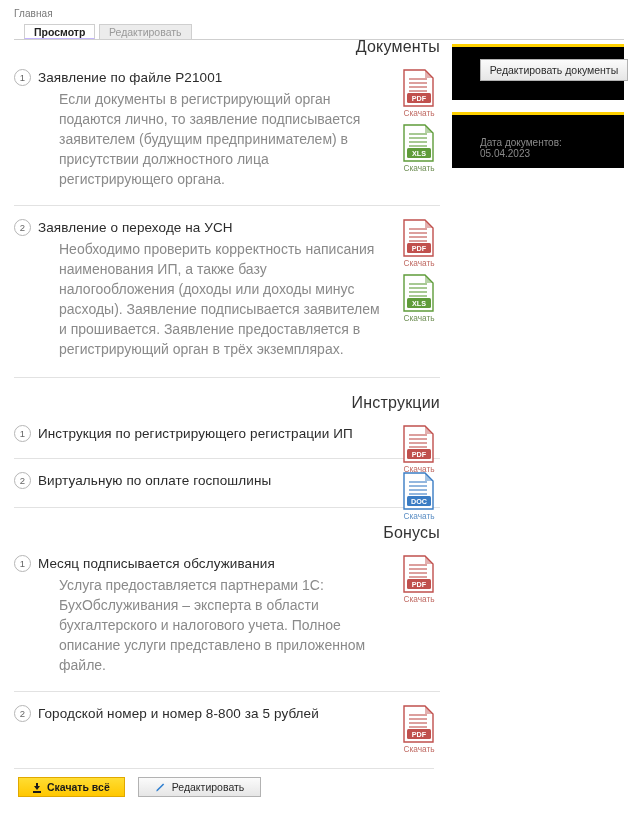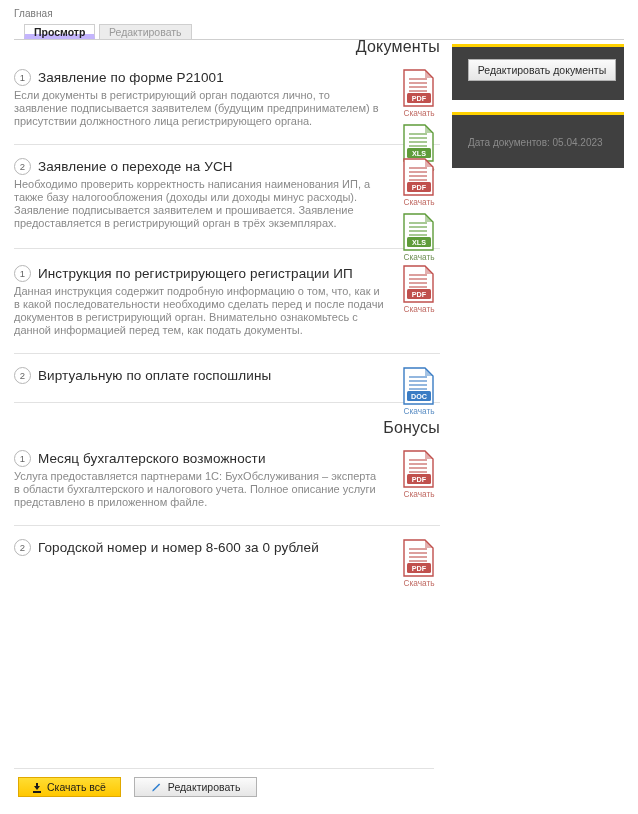--- a/index.html
+++ b/index.html
@@ -43,21 +43,21 @@
     font-size: 10.5px;
     box-sizing: border-box;
     border: 1px solid #cfcfcf;
     border-bottom: none;
   }
   .tab.active {
     left: 10px;
     background: #ffffff;
     color: #222222;
     font-weight: bold;
-    border-bottom: 5px solid #c4b5fd;
+    border-bottom: 1px solid #c4b5fd;
     z-index: 3;
   }
   .tab.inactive {
     left: 85px;
     background: #ececec;
     color: #999999;
     z-index: 2;
   }
 
   
@@ -104,24 +104,25 @@
     line-height: 15px;
     text-align: center;
   }
   .item-title {
     font-size: 13.5px;
     color: #2b2b2b;
     font-weight: normal;
     letter-spacing: .1px;
   }
   .item-desc {
-    font-size: 11px;
-    line-height: 13px;
+    font-size: 14px;
+    line-height: 20px;
     color: #8a8a8a;
     max-width: 370px;
+    margin-left: 45px;
   }
 
   
   .files {
     position: absolute;
     right: -6px;
     top: 0;
     width: 54px;
   }
   .file {
@@ -144,24 +145,24 @@
   .file.doc .file-label { color: #5b8ec4; }
 
   
   .sidebar {
     position: absolute;
     left: 452px;
     top: 44px;
     width: 172px;
   }
   .panel {
-    background: #404040;
+    background: #000000;
     border-top: 3px solid #ffd100;
     margin-bottom: 12px;
-    padding: 14px 16px;
+    padding: 14px 28px;
     box-sizing: border-box;
   }
   .panel.actions { height: 56px; padding-top: 12px; }
   .panel.meta { height: 56px; padding-top: 22px; }
 
   .btn {
     display: inline-flex;
     align-items: center;
     justify-content: center;
     gap: 6px;
@@ -196,21 +197,21 @@
     left: 18px;
     top: 777px;
     display: flex;
     gap: 13px;
   }
   .btn-download-all {
     height: 20px;
     padding: 0 14px;
     background: linear-gradient(#ffdd33, #ffc700);
     border: 1px solid #e0a800;
-    font-weight: normal;
+    font-weight: bold;
     font-size: 10.5px;
     color: #1a1a1a;
   }
   .btn-edit {
     height: 20px;
     padding: 0 16px;
     font-size: 10.5px;
   }
   .icon-dl {
     display: inline-block;
@@ -249,21 +250,21 @@
 <div class="tabstrip">
   <div class="tab active">Просмотр</div>
   <div class="tab inactive">Редактировать</div>
 </div>
 
 <div class="content" id="content">
     <h2 class="section-title">Документы</h2>
     <div class="item">
       <div class="item-head">
         <span class="num-circle">1</span>
-        <span class="item-title">Заявление по форме Р21001</span>
+        <span class="item-title">Заявление по файле Р21001</span>
       </div>
       <div class="item-desc">Если документы в регистрирующий орган подаются лично, то заявление подписывается заявителем (будущим предпринимателем) в присутствии должностного лица регистрирующего органа.</div>
       <div class="files">
         <div class="file pdf">
           <svg class="file-icon" width="32" height="38" viewBox="0 0 32 38" aria-hidden="true">
             <path d="M1 1 H22 L30 9 V37 H1 Z" fill="#ffffff" stroke="#c0504d" stroke-width="1.4"></path>
             <path d="M22 1 L30 9 H22 Z" fill="#c0504d" opacity="0.45"></path>
             <rect x="6" y="9" width="18" height="2" fill="#c0504d" opacity="0.55"></rect>
             <rect x="6" y="13" width="18" height="2" fill="#c0504d" opacity="0.55"></rect>
             <rect x="6" y="17" width="18" height="2" fill="#c0504d" opacity="0.55"></rect>
@@ -322,26 +323,26 @@
             <rect x="6" y="21" width="18" height="2" fill="#5f9c3a" opacity="0.55"></rect>
             <rect x="6" y="25" width="18" height="2" fill="#5f9c3a" opacity="0.55"></rect>
             <rect x="4" y="24" width="24" height="10" rx="1.5" fill="#5f9c3a"></rect>
             <text x="16" y="31.6" font-family="Liberation Sans, sans-serif" font-size="7.2" font-weight="bold" fill="#ffffff" text-anchor="middle">XLS</text>
           </svg>
           <span class="file-label">Скачать</span>
         </div>
       </div>
     </div>
     <div class="rule" style="margin:18px 0 16px 0;"></div>
+    <h2 class="section-title">Инструкции</h2>
     <div class="item">
       <div class="item-head">
         <span class="num-circle">1</span>
         <span class="item-title">Инструкция по регистрирующего регистрации ИП</span>
       </div>
-      <div class="item-desc">Данная инструкция содержит подробную информацию о том, что, как и в какой последовательности необходимо сделать перед и после подачи документов в регистрирующий орган. Внимательно ознакомьтесь с данной информацией перед тем, как подать документы.</div>
       <div class="files">
         <div class="file pdf">
           <svg class="file-icon" width="32" height="38" viewBox="0 0 32 38" aria-hidden="true">
             <path d="M1 1 H22 L30 9 V37 H1 Z" fill="#ffffff" stroke="#c0504d" stroke-width="1.4"></path>
             <path d="M22 1 L30 9 H22 Z" fill="#c0504d" opacity="0.45"></path>
             <rect x="6" y="9" width="18" height="2" fill="#c0504d" opacity="0.55"></rect>
             <rect x="6" y="13" width="18" height="2" fill="#c0504d" opacity="0.55"></rect>
             <rect x="6" y="17" width="18" height="2" fill="#c0504d" opacity="0.55"></rect>
             <rect x="6" y="21" width="18" height="2" fill="#c0504d" opacity="0.55"></rect>
             <rect x="6" y="25" width="18" height="2" fill="#c0504d" opacity="0.55"></rect>
@@ -373,21 +374,21 @@
           </svg>
           <span class="file-label">Скачать</span>
         </div>
       </div>
     </div>
     <div class="rule" style="margin:18px 0 16px 0;"></div>
     <h2 class="section-title">Бонусы</h2>
     <div class="item">
       <div class="item-head">
         <span class="num-circle">1</span>
-        <span class="item-title">Месяц бухгалтерского возможности</span>
+        <span class="item-title">Месяц подписывается обслуживания</span>
       </div>
       <div class="item-desc">Услуга предоставляется партнерами 1С: БухОбслуживания – эксперта в области бухгалтерского и налогового учета. Полное описание услуги представлено в приложенном файле.</div>
       <div class="files">
         <div class="file pdf">
           <svg class="file-icon" width="32" height="38" viewBox="0 0 32 38" aria-hidden="true">
             <path d="M1 1 H22 L30 9 V37 H1 Z" fill="#ffffff" stroke="#c0504d" stroke-width="1.4"></path>
             <path d="M22 1 L30 9 H22 Z" fill="#c0504d" opacity="0.45"></path>
             <rect x="6" y="9" width="18" height="2" fill="#c0504d" opacity="0.55"></rect>
             <rect x="6" y="13" width="18" height="2" fill="#c0504d" opacity="0.55"></rect>
             <rect x="6" y="17" width="18" height="2" fill="#c0504d" opacity="0.55"></rect>
@@ -397,21 +398,21 @@
             <text x="16" y="31.6" font-family="Liberation Sans, sans-serif" font-size="7.2" font-weight="bold" fill="#ffffff" text-anchor="middle">PDF</text>
           </svg>
           <span class="file-label">Скачать</span>
         </div>
       </div>
     </div>
     <div class="rule" style="margin:16px 0 0 0;"></div>
     <div class="item">
       <div class="item-head">
         <span class="num-circle">2</span>
-        <span class="item-title">Городской номер и номер 8-600 за 0 рублей</span>
+        <span class="item-title">Городской номер и номер 8-800 за 5 рублей</span>
       </div>
       <div class="files">
         <div class="file pdf">
           <svg class="file-icon" width="32" height="38" viewBox="0 0 32 38" aria-hidden="true">
             <path d="M1 1 H22 L30 9 V37 H1 Z" fill="#ffffff" stroke="#c0504d" stroke-width="1.4"></path>
             <path d="M22 1 L30 9 H22 Z" fill="#c0504d" opacity="0.45"></path>
             <rect x="6" y="9" width="18" height="2" fill="#c0504d" opacity="0.55"></rect>
             <rect x="6" y="13" width="18" height="2" fill="#c0504d" opacity="0.55"></rect>
             <rect x="6" y="17" width="18" height="2" fill="#c0504d" opacity="0.55"></rect>
             <rect x="6" y="21" width="18" height="2" fill="#c0504d" opacity="0.55"></rect>

